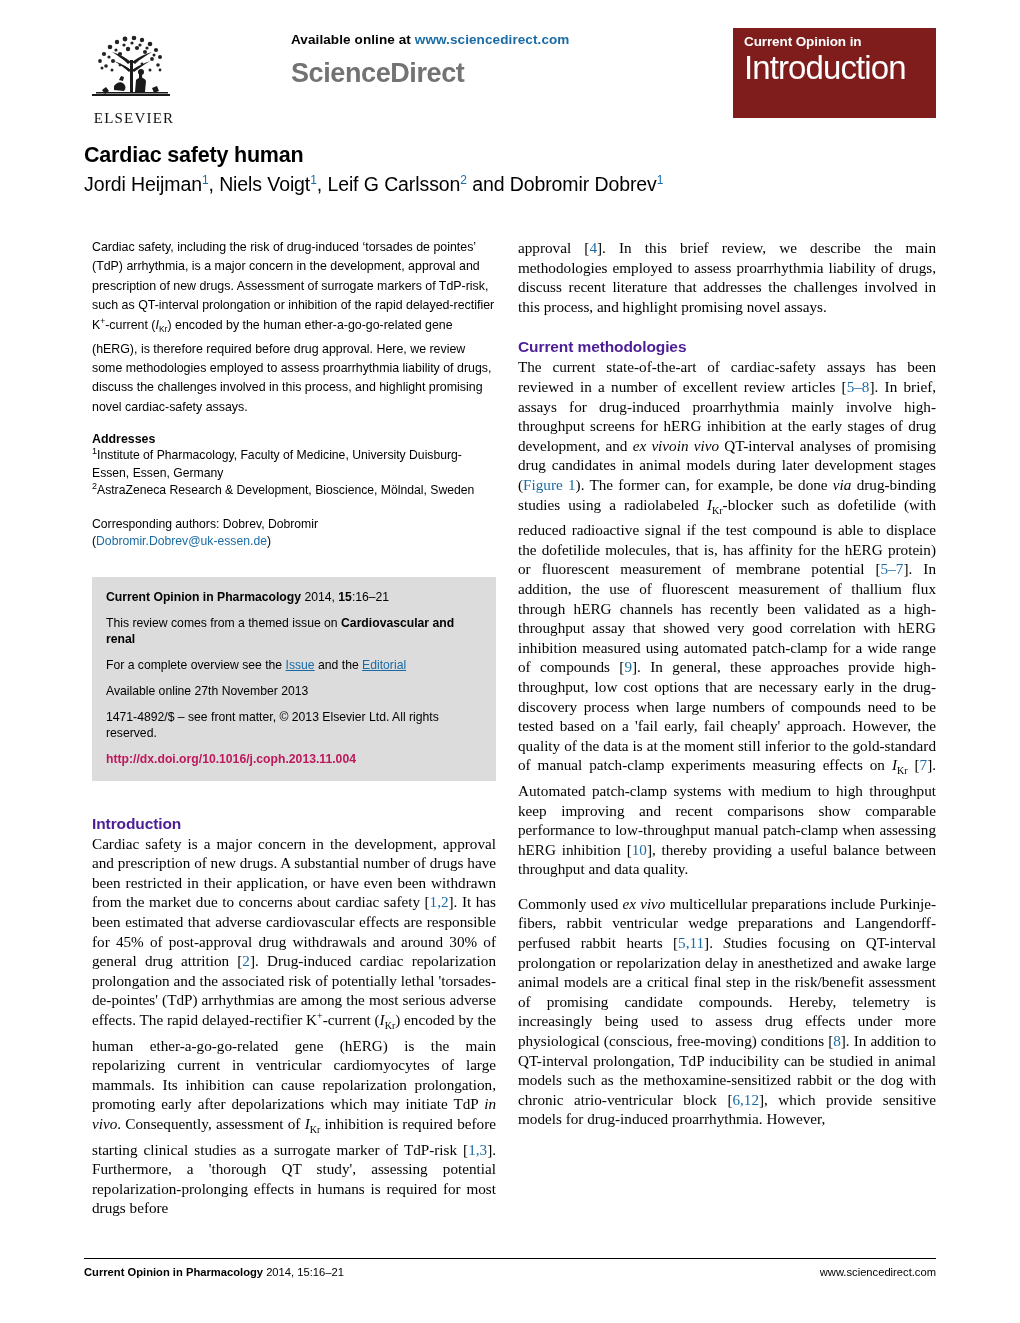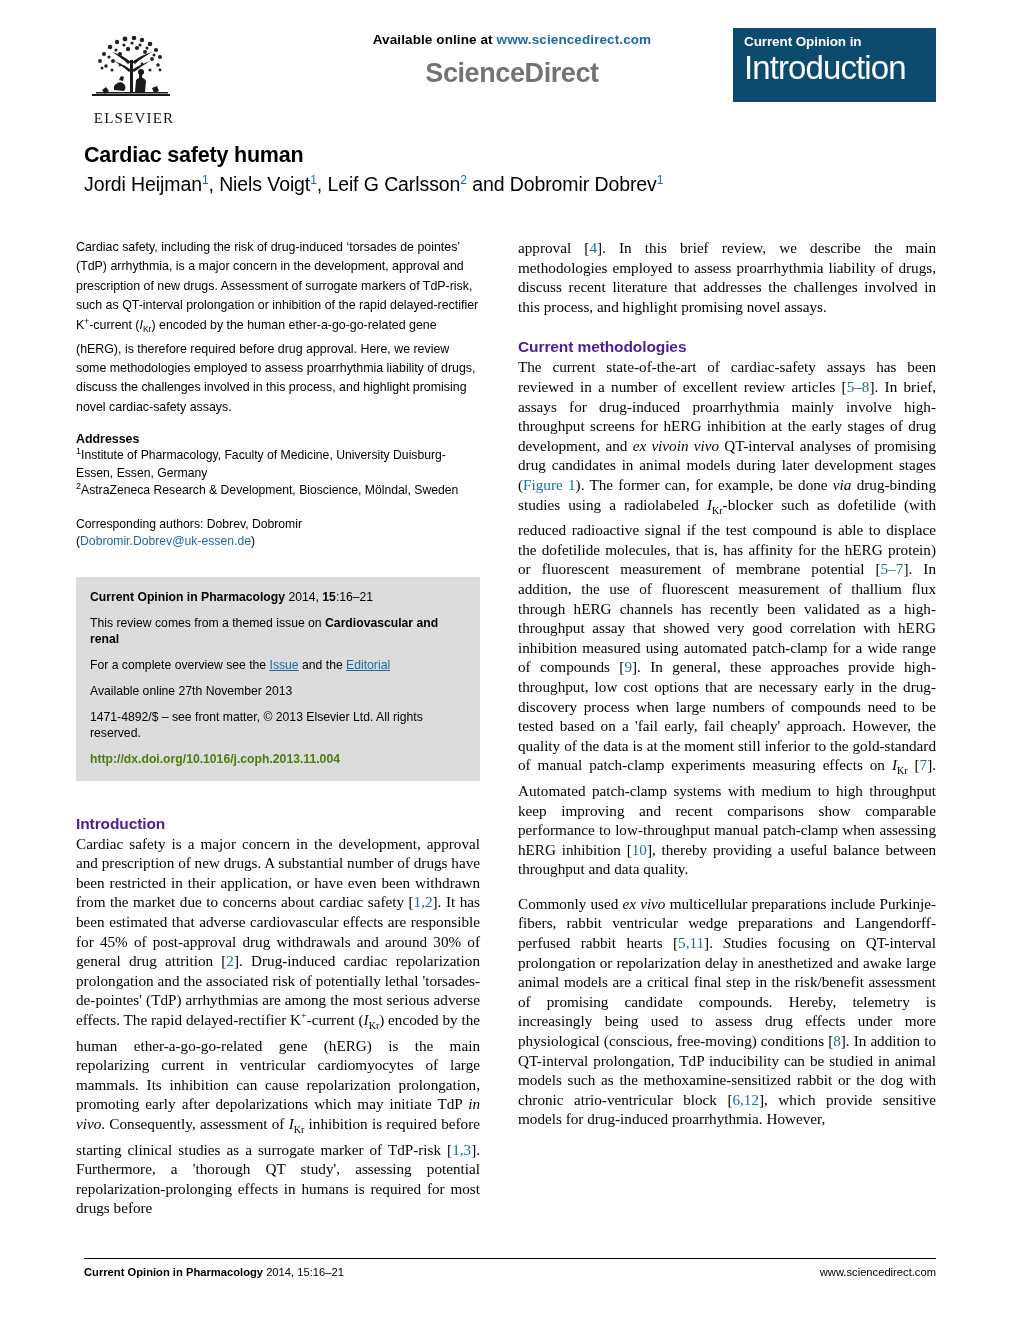--- a/index.html
+++ b/index.html
@@ -48,24 +48,23 @@
     font-size: 15px;
     letter-spacing: 1.2px;
     text-align: center;
     width: 100px;
     margin-top: 0px;
     color: #111;
   }
 
   .sd-block {
     position: absolute;
-    left: 188px;
+    left: 207px;
     top: 4px;
     width: 480px;
-    text-align: center;
   }
   .avail-line {
     font-family: "Liberation Sans", sans-serif;
     font-size: 13.5px;
     font-weight: bold;
     color: #000;
     letter-spacing: 0.1px;
     white-space: nowrap;
   }
   .avail-line .sd-url { color: #1a6ba5; }
@@ -76,22 +75,22 @@
     letter-spacing: -0.4px;
     margin-top: 11px;
     color: #737373;
   }
 
   .journal-logo {
     position: absolute;
     right: 0px;
     top: 0px;
     width: 203px;
-    height: 74px;
-    background: #0c4a6e;
+    height: 90px;
+    background: #7f1d1d;
     color: #ffffff;
     box-sizing: border-box;
     padding: 6px 0 0 11px;
   }
   .journal-logo .cur-op {
     font-family: "Liberation Sans", sans-serif;
     font-weight: bold;
     font-size: 13.5px;
     line-height: 15px;
     letter-spacing: -0.1px;
@@ -129,21 +128,21 @@
   .authors sup {
     color: #1a6ba5;
     font-size: 12px;
     vertical-align: super;
     line-height: 0;
   }
 
   
   .col-left {
     position: absolute;
-    left: 76px;
+    left: 92px;
     top: 238px;
     width: 404px;
   }
   .col-right {
     position: absolute;
     left: 518px;
     top: 238px;
     width: 418px;
   }
 
@@ -197,21 +196,21 @@
     width: 404px;
   }
   .info-box .row { margin-bottom: 10px; }
   .info-box .row:last-child { margin-bottom: 0; }
   .info-box b { font-weight: bold; }
   .info-box .link {
     color: #1a6ba5;
     text-decoration: underline;
   }
   .info-box .doi {
-    color: #4d7c0f;
+    color: #be185d;
     font-weight: bold;
     text-decoration: none;
   }
 
   
   .section-head {
     font-family: "Liberation Sans", sans-serif;
     font-weight: bold;
     font-size: 15.5px;
     color: #4c1d95;

